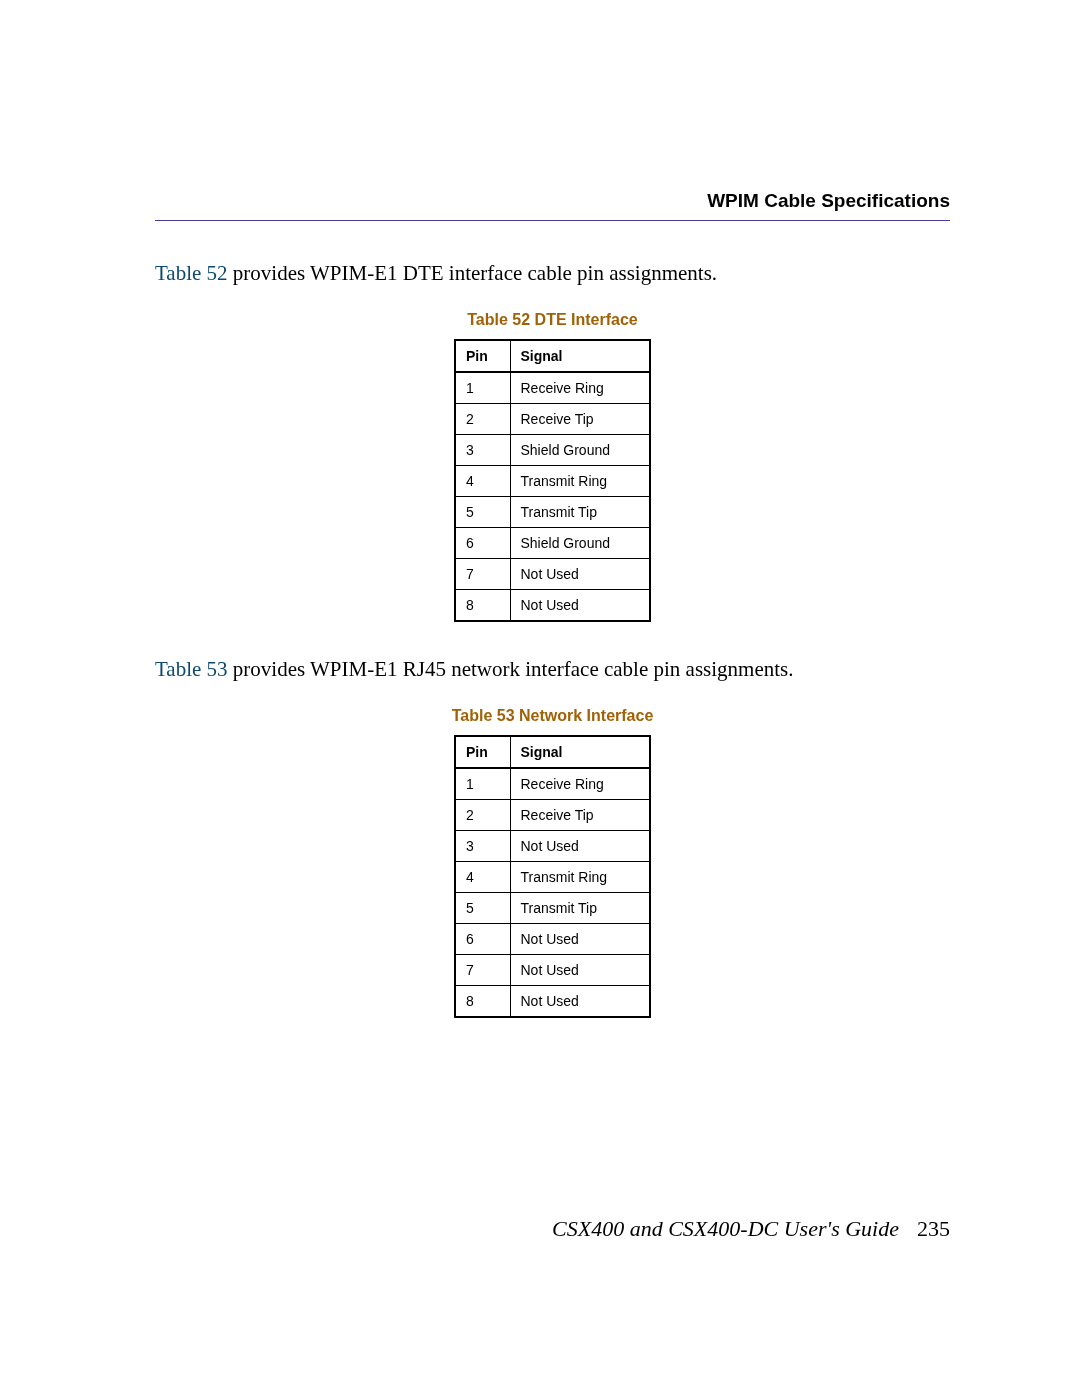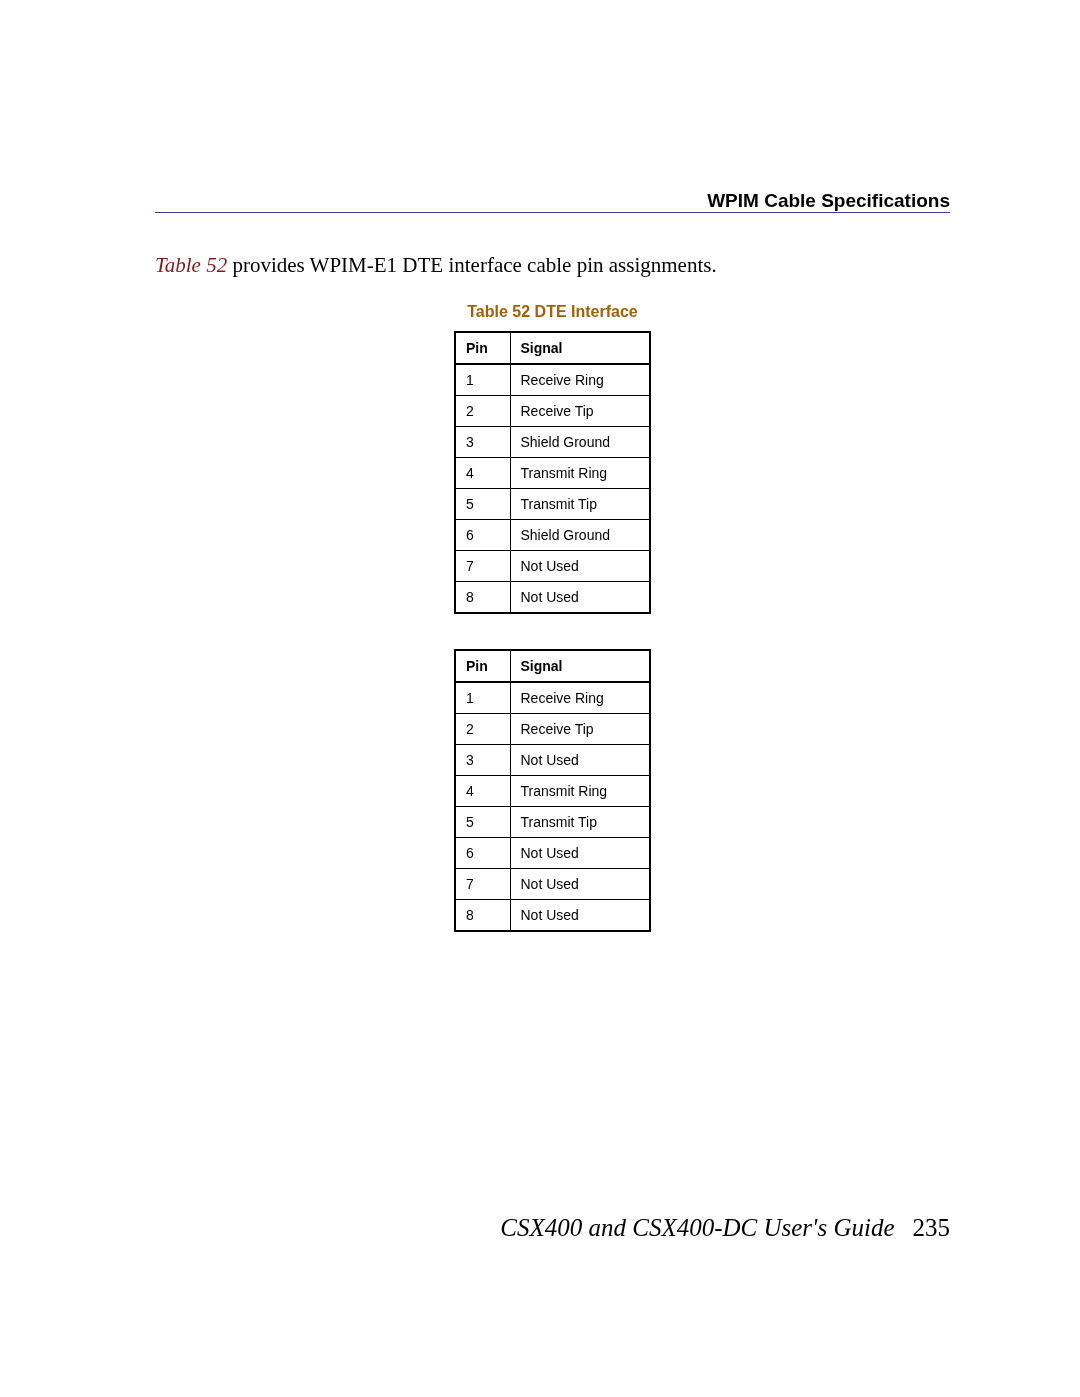--- a/index.html
+++ b/index.html
@@ -15,31 +15,31 @@
       position: relative;
     }
     .page {
       padding: 190px 130px 0 155px;
     }
     .header-section {
       text-align: right;
       font-family: Arial, Helvetica, sans-serif;
       font-weight: bold;
       font-size: 19px;
+      padding-bottom: 8px;
       border-bottom: 1px solid #4a3a9e;
       margin-bottom: 40px;
     }
     .intro-text {
       font-size: 21px;
       margin-bottom: 25px;
     }
     .table-ref {
-      color: #7f1d1d;
+      color: #0c4a6e;
       font-weight: normal;
-      font-style: italic;
     }
     .table-caption {
       text-align: center;
       font-family: Arial, Helvetica, sans-serif;
       font-size: 16px;
       font-weight: bold;
       color: #a16207;
       margin-bottom: 10px;
     }
     .pin-table {
@@ -74,21 +74,21 @@
       width: 140px;
     }
     .section-2 {
       margin-top: 10px;
     }
     .footer {
       position: absolute;
       bottom: 155px;
       right: 130px;
       font-style: italic;
-      font-size: 25px;
+      font-size: 22px;
       font-family: "Times New Roman", Times, serif;
     }
     .page-num {
       font-style: normal;
       margin-left: 18px;
     }
   </style>
 </head>
 <body>
 
@@ -138,21 +138,25 @@
           <td>Not Used</td>
         </tr>
       <tr>
           <td>8</td>
           <td>Not Used</td>
         </tr>
     </tbody>
   </table>
 
   <div class="section-2">
-
+    <p class="intro-text">
+      <span class="table-ref">Table 53</span><span> provides WPIM-E1 RJ45 network interface cable pin assignments.</span>
+    </p>
+
+    <div class="table-caption">Table 53  Network Interface</div>
 
     <table class="pin-table">
       <thead>
         <tr>
           <th>Pin</th>
           <th>Signal</th>
         </tr>
       </thead>
       <tbody>
         <tr>

